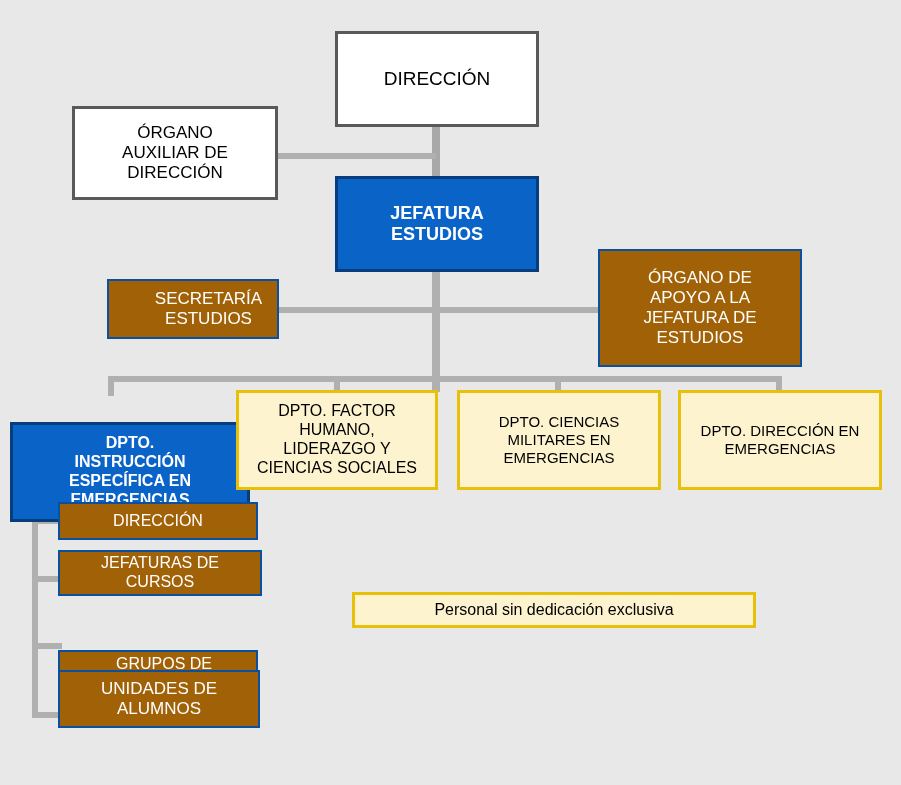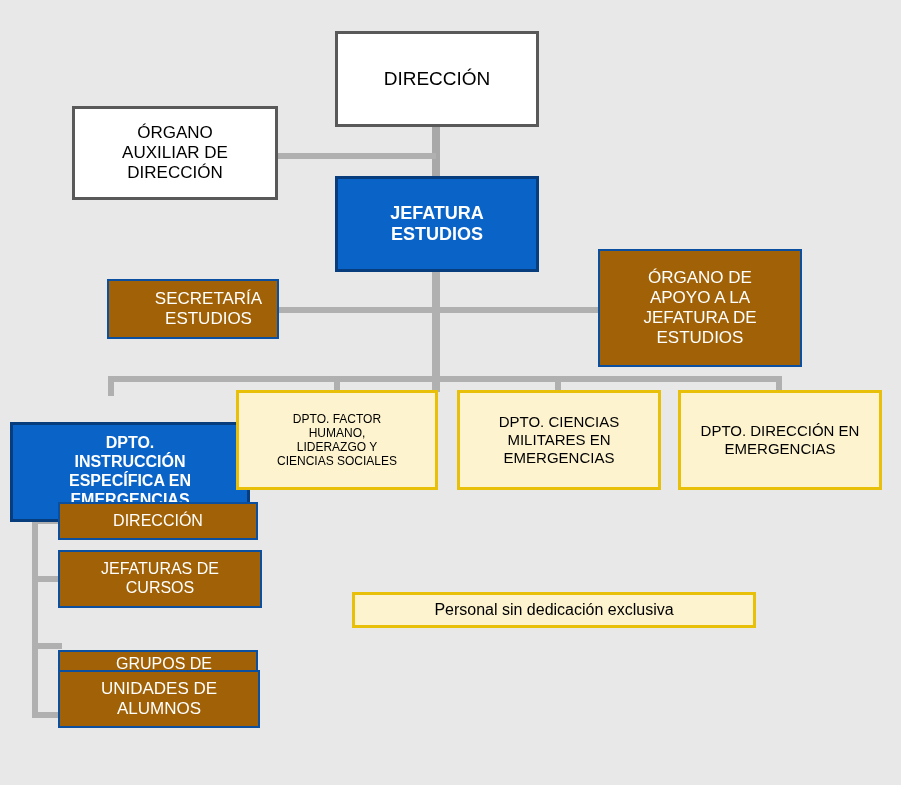--- a/index.html
+++ b/index.html
@@ -101,35 +101,35 @@
   <div class="node n-blue" style="left:598px; top:249px; width:204px; height:118px; font-size:17px;">ÓRGANO DE
 APOYO A LA
 JEFATURA DE
 ESTUDIOS</div>
 
   <div class="node n-blue-dark" style="left:10px; top:392px; width:240px; height:100px; font-size:16px;margin-top:30px;">DPTO.
 INSTRUCCIÓN
 ESPECÍFICA EN
 EMERGENCIAS</div>
 
-  <div class="node n-yellow" style="left:236px; top:390px; width:202px; height:100px; font-size:12px;">DPTO. FACTOR
+  <div class="node n-yellow" style="left:236px; top:390px; width:202px; height:100px; font-size:16px;">DPTO. FACTOR
 HUMANO,
 LIDERAZGO Y
 CIENCIAS SOCIALES</div>
 
   <div class="node n-yellow" style="left:457px; top:390px; width:204px; height:100px; font-size:15px;">DPTO. CIENCIAS
 MILITARES EN
 EMERGENCIAS</div>
 
   <div class="node n-yellow" style="left:678px; top:390px; width:204px; height:100px; font-size:15px;">DPTO. DIRECCIÓN EN
 EMERGENCIAS</div>
 
   <div class="node n-blue" style="left:58px; top:502px; width:200px; height:38px; font-size:16px;">DIRECCIÓN</div>
 
-  <div class="node n-blue" style="left:58px; top:550px; width:204px; height:58px; font-size:16px;">JEFATURAS DE
+  <div class="node n-blue" style="left:58px; top:550px; width:204px; height:46px; font-size:16px;">JEFATURAS DE
 CURSOS</div>
 
   <div class="node n-blue" style="left:58px; top:650px; width:200px; height:48px; font-size:16px;padding-left:12px;">GRUPOS DE
 FORMACIÓN</div>
 
   <div class="node n-blue" style="left:58px; top:670px; width:202px; height:58px; font-size:17px;">UNIDADES DE
 ALUMNOS</div>
 
   <div class="node n-yellow" style="left:352px; top:592px; width:404px; height:36px; font-size:16px;">Personal sin dedicación exclusiva</div>
 

